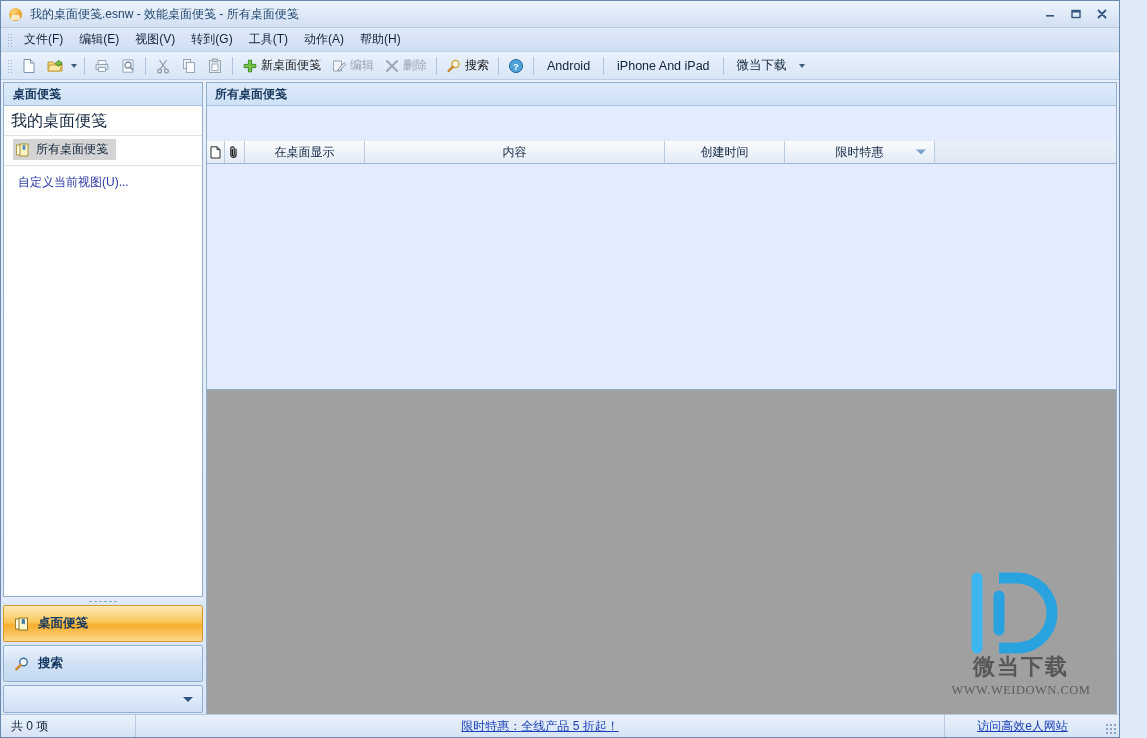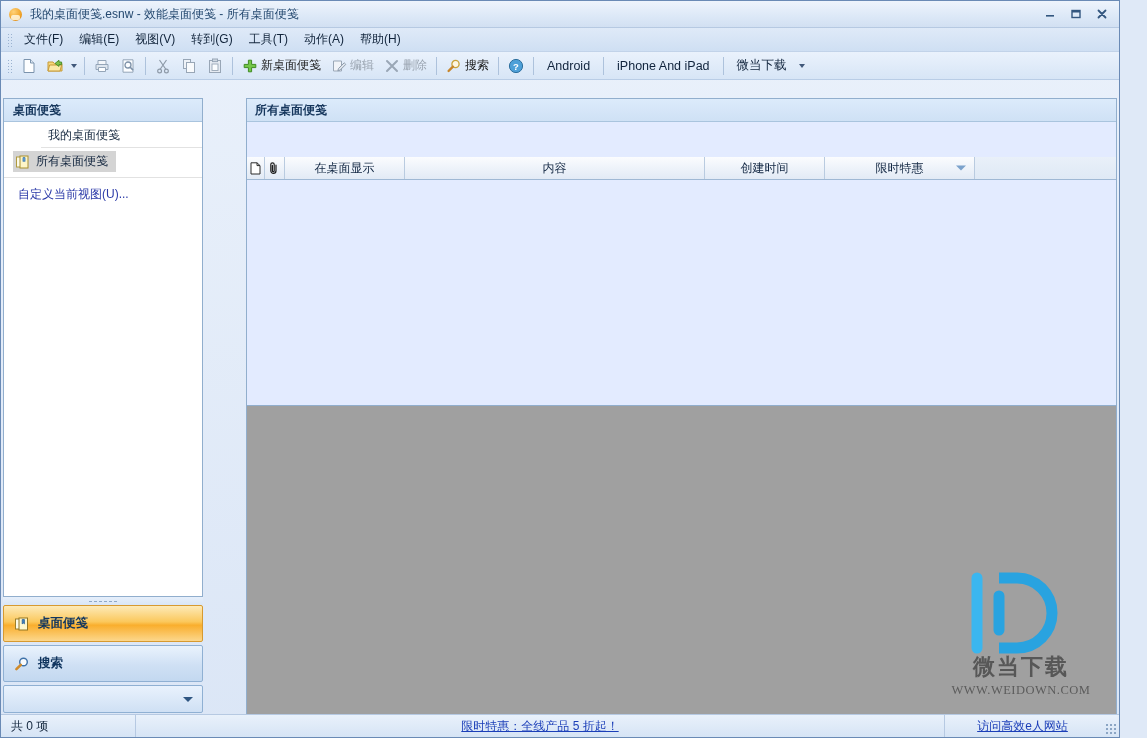--- a/index.html
+++ b/index.html
@@ -78,42 +78,41 @@
     border-top:4px solid #40587a;margin:0 3px;
   }
   .tb-text{font-size:12px;}
   .tb-txtbtn{
     height:23px;display:flex;align-items:center;padding:0 8px;font-size:12.5px;color:#10233c;
     border:1px solid transparent;border-radius:2px;
   }
   .ico{width:16px;height:16px;display:block;flex:0 0 16px;}
 
   
-  .body{flex:1 1 auto;display:flex;min-height:0;padding:18px 2px 0 2px;box-sizing:border-box;gap:40px;}
+  .body{flex:1 1 auto;display:flex;min-height:0;padding:2px 2px 0 2px;box-sizing:border-box;}
 
   
   .left{
     width:200px;flex:0 0 200px;display:flex;flex-direction:column;min-height:0;
     margin-right:3px;
   }
   .tree-box{
     flex:1 1 auto;min-height:0;display:flex;flex-direction:column;
     border:1px solid #91aecd;background:#fff;box-sizing:border-box;
   }
   .tree-head{
     height:22px;flex:0 0 22px;display:flex;align-items:center;padding-left:9px;
     font-weight:bold;font-size:12px;color:#15365c;
     background:linear-gradient(#dcebfb,#cfe1f5);
     border-bottom:1px solid #a9c4de;
   }
   .tree-body{flex:1 1 auto;background:#fff;padding-top:3px;min-height:0;overflow:hidden;}
   .tree-root{
-    padding:2px 0 3px 7px;font-size:12px;color:#13263d;
+    padding:2px 0 3px 7px;font-size:16px;color:#13263d;
     border-bottom:1px solid #e2e2e2;
-    margin-left:37px;
   }
   .tree-item{
     display:flex;align-items:center;gap:5px;margin:3px 0 0 9px;padding:2px 8px 2px 2px;
     width:fit-content;font-size:12px;color:#10233c;
   }
   .tree-item.sel{background:#d4d4d4;}
   .tree-sep{height:1px;background:#e2e2e2;margin-top:5px;}
   .tree-link{
     display:block;margin:8px 0 0 14px;font-size:12px;color:#2b3aa8;text-decoration:none;
   }

